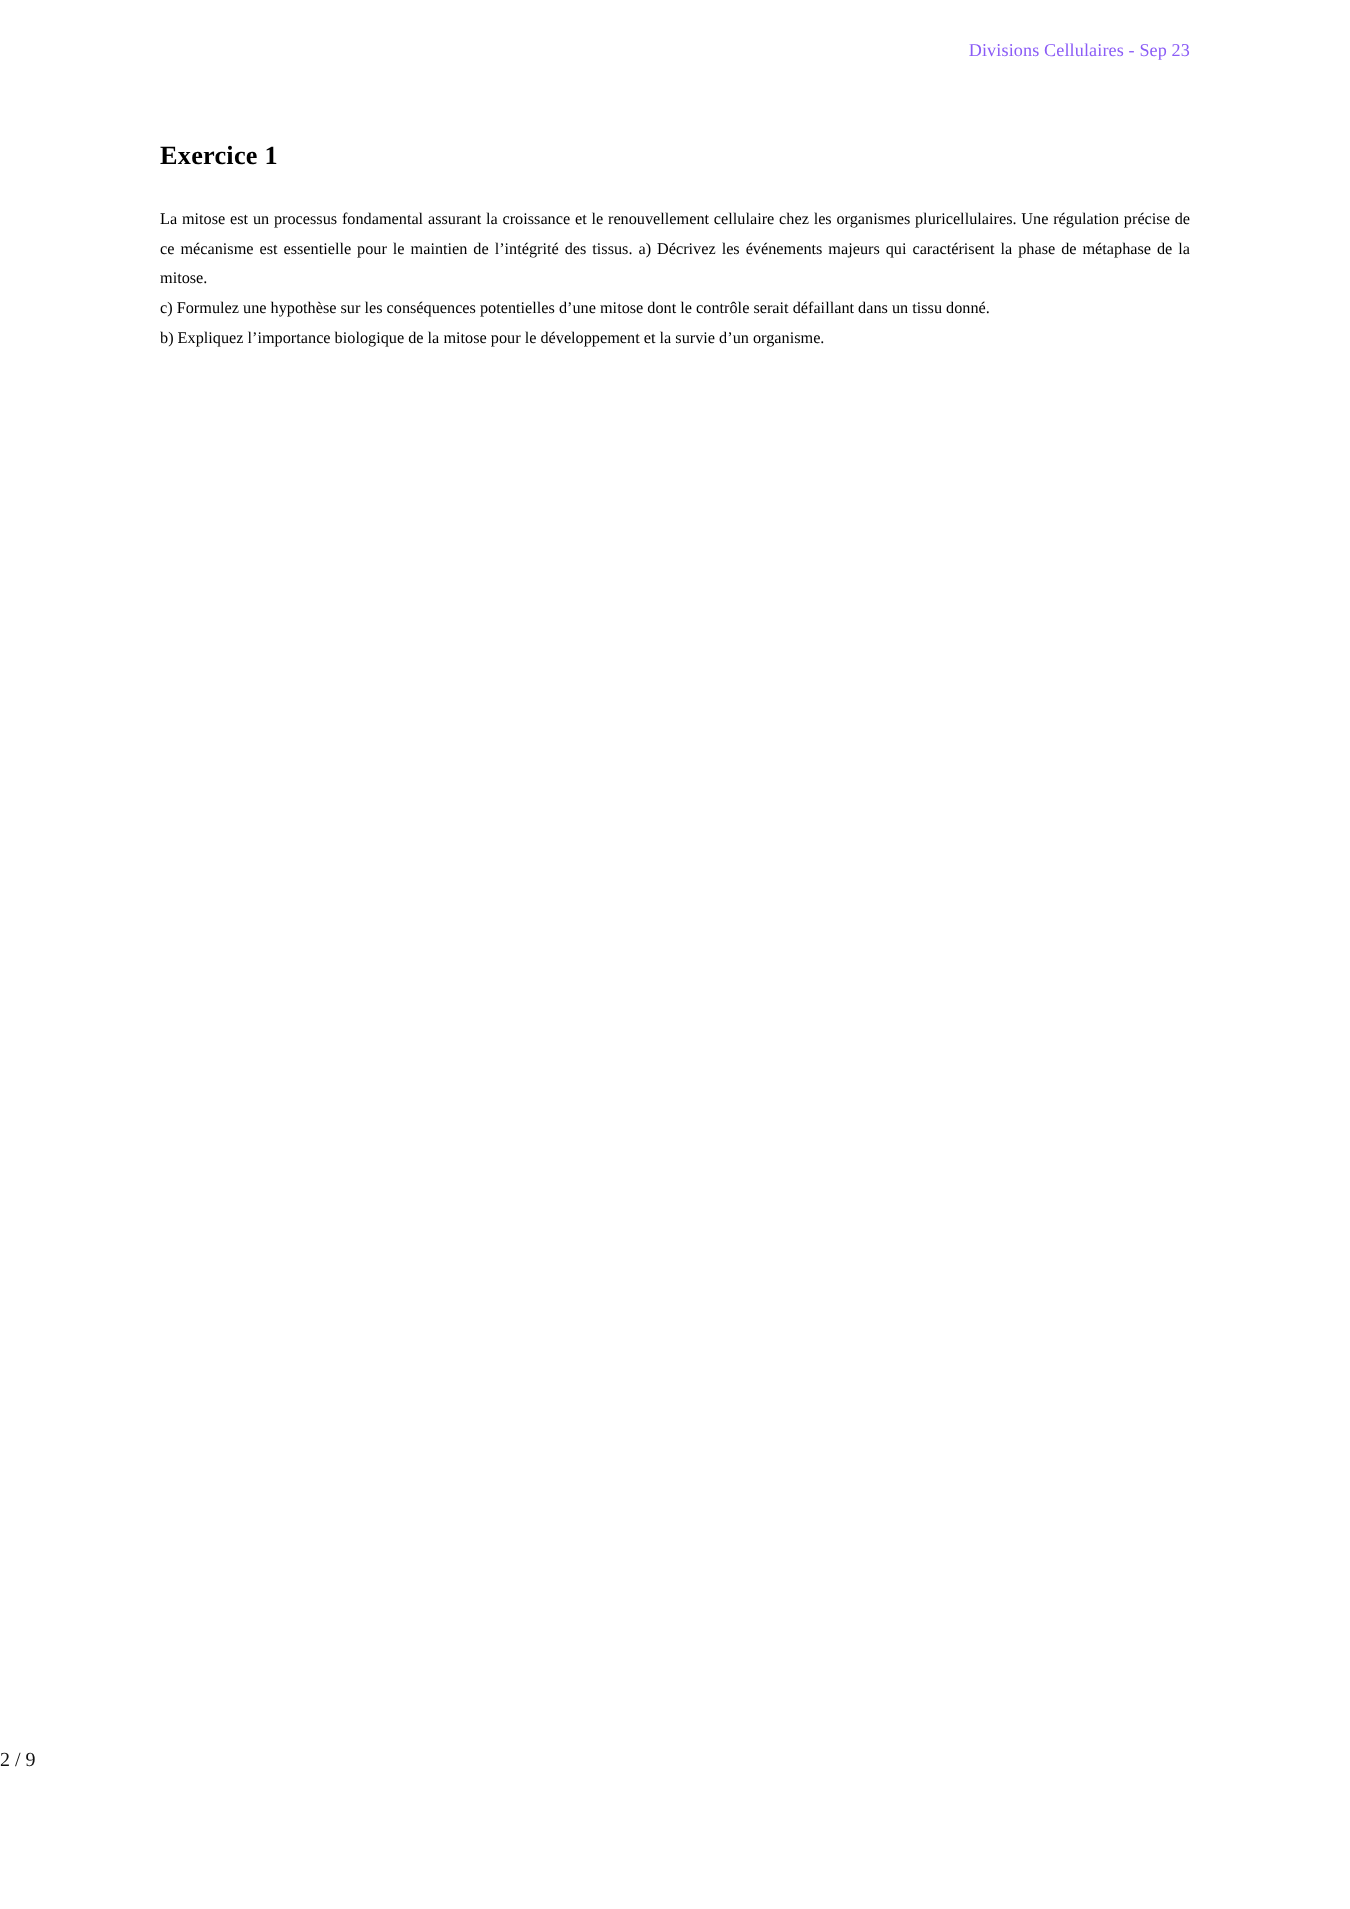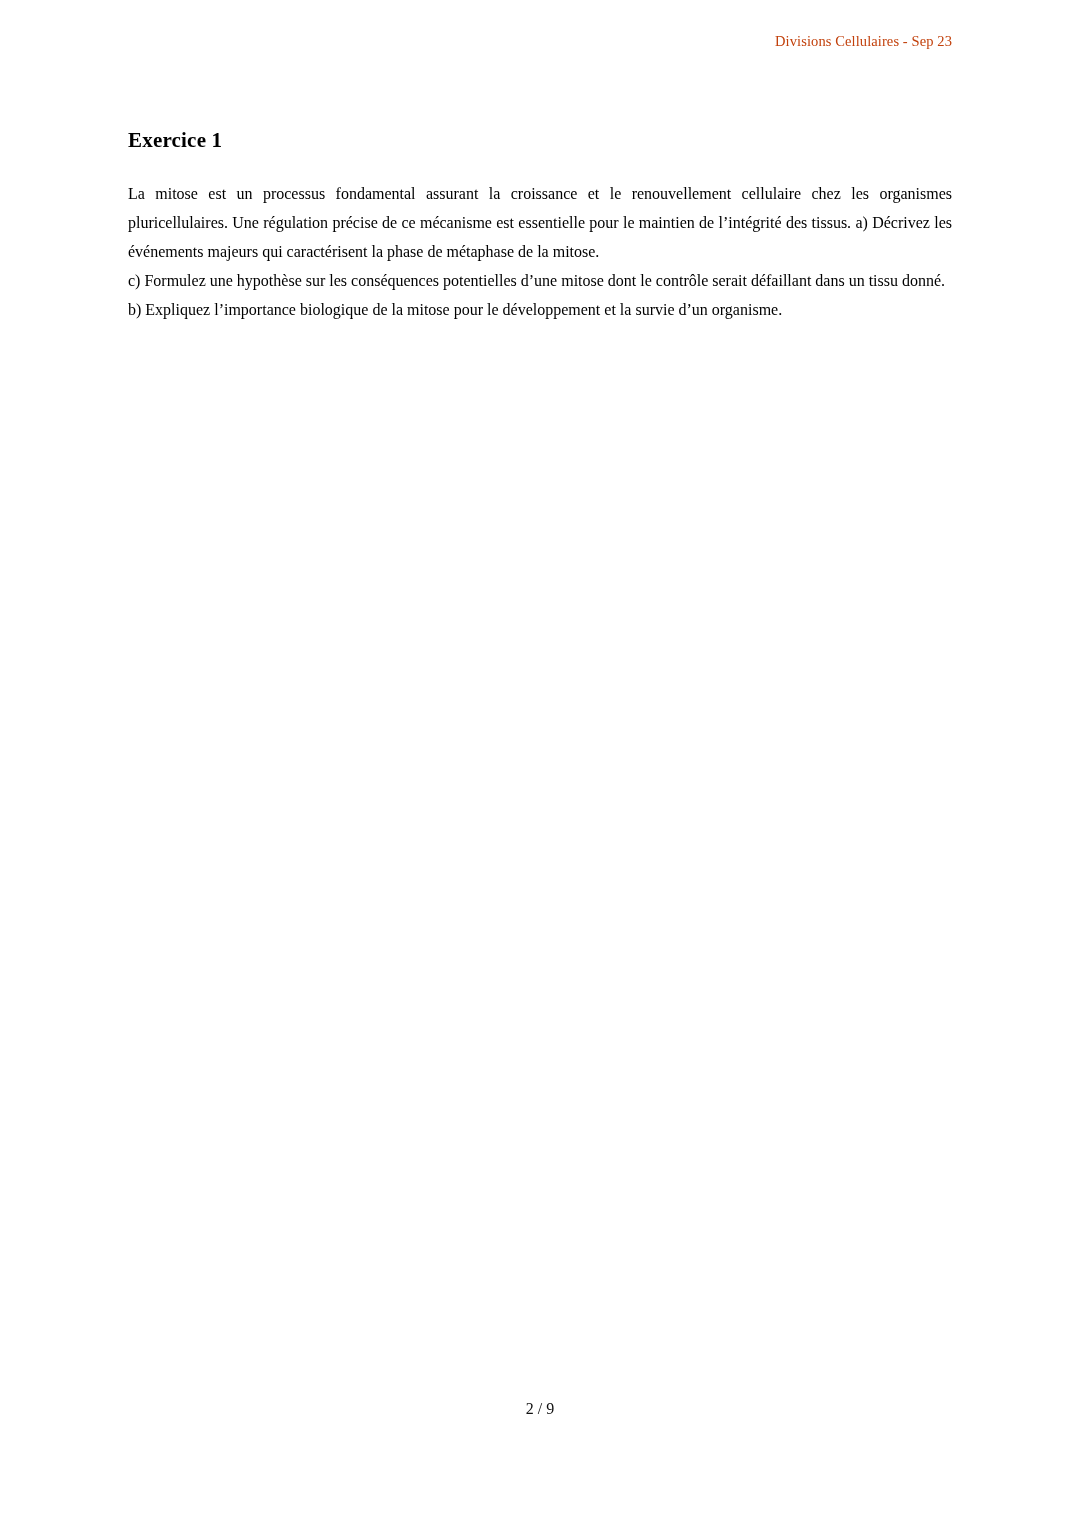--- a/index.html
+++ b/index.html
@@ -21,54 +21,54 @@
     width: 1080px;
     height: 1527px;
     background: #ffffff;
   }
   .header {
     position: absolute;
     top: 33px;
     right: 128px;
     font-size: 14.5px;
     letter-spacing: 0.1px;
-    color: #c2410c;
+    color: #8b5cf6;
     text-align: right;
     white-space: nowrap;
   }
   .content {
     position: absolute;
     left: 128px;
     top: 112px;
     width: 824px;
   }
   .exercise-title {
     font-size: 21px;
     font-weight: bold;
     letter-spacing: 0.2px;
-    margin: 16px 0 26px 0;
+    margin: 0 0 26px 0;
   }
   .body-block {
-    font-size: 16px;
+    font-size: 13px;
     line-height: 1.82;
     text-align: justify;
     text-justify: inter-word;
     hyphens: none;
     margin-top: 18px;
   }
   .para {
     margin: 0;
     text-align: justify;
   }
   .footer {
     position: absolute;
     left: 0;
     right: 0;
     top: 1400px;
-    text-align: center;
+    text-align: left;
     font-size: 16px;
     color: #111111;
   }
 </style>
 </head>
 <body>
 
 <div class="page">
 
   <div class="header">Divisions Cellulaires - Sep 23</div>

